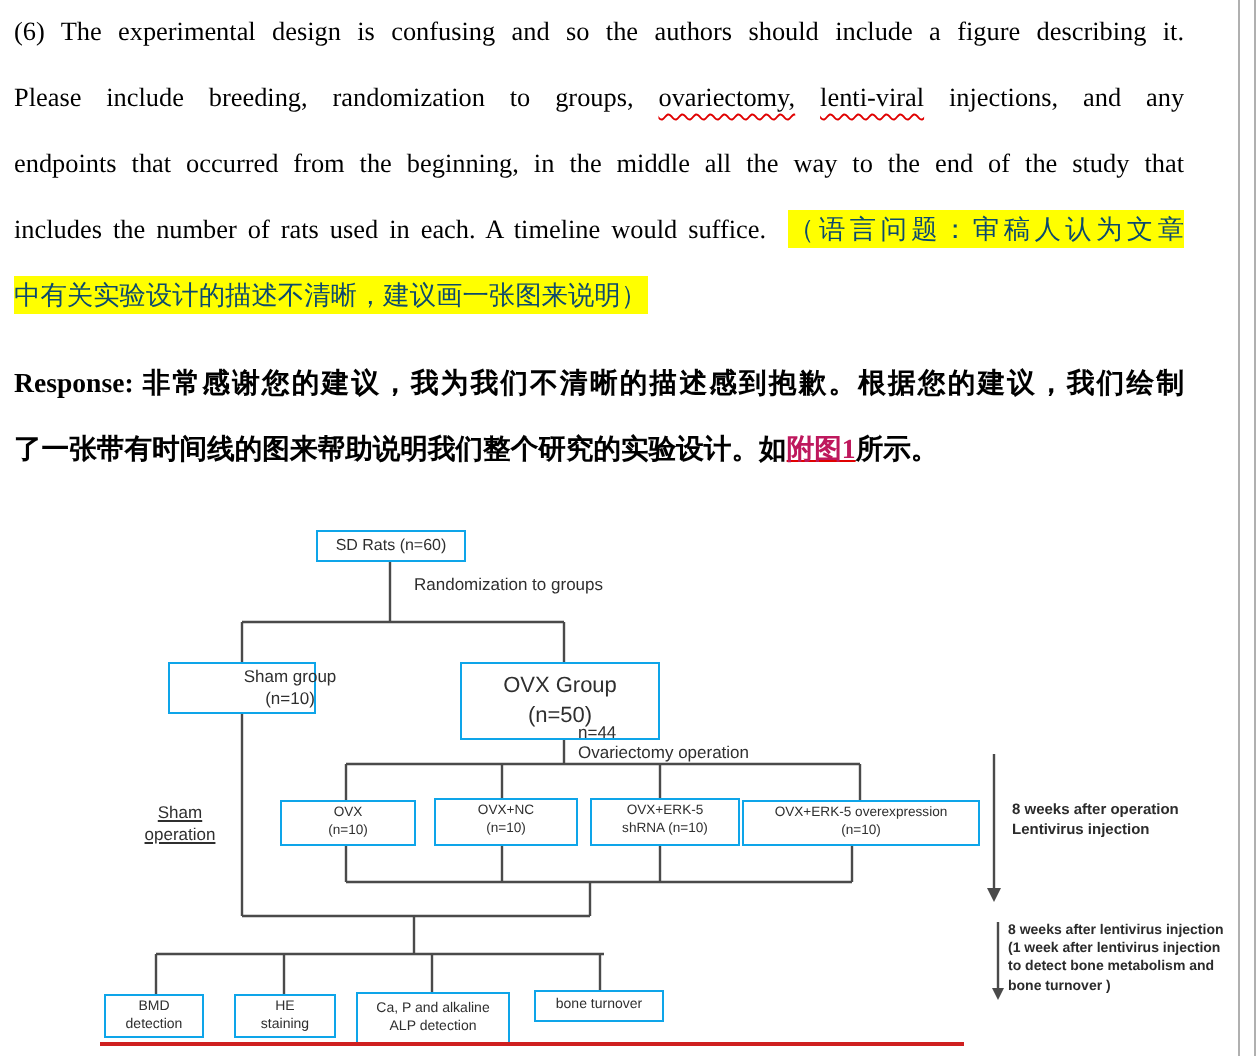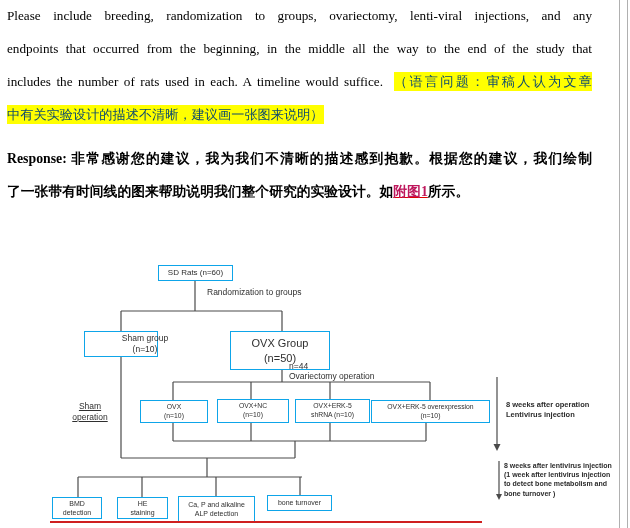--- a/index.html
+++ b/index.html
@@ -5,21 +5,21 @@
   html,body{margin:0;padding:0;}
   body{
     width:630px;height:528px;position:relative;overflow:hidden;background:#ffffff;
     font-family:"Liberation Serif","DejaVu Serif",serif;color:#000;
   }
   
   .doc{position:absolute;left:7px;top:-1px;width:585px;font-size:13.2px;}
   .line{height:33px;line-height:33px;overflow:hidden;}
   .jl{text-align:justify;text-align-last:justify;}
   .misspell{
-    text-decoration-style:wavy;text-decoration-color:#e00000;
+    text-decoration:underline;text-decoration-style:wavy;text-decoration-color:#e00000;
     text-decoration-thickness:1px;text-underline-offset:3px;
   }
   .hl{background:#ffff00;color:#0c4a6e;padding:2px 0;}
   .para2{font-weight:bold;}
   .para2 .line{font-size:13.8px;}
   .gap{height:11px;}
   .figlink{color:#be185d;text-decoration:underline;text-decoration-color:#e00000;cursor:pointer;}
   
   .flow{position:absolute;left:0;top:258px;width:630px;height:266px;
         font-family:"Liberation Sans","DejaVu Sans",sans-serif;color:#2f2f2f;}
@@ -31,20 +31,21 @@
   .flabel{position:absolute;white-space:nowrap;}
   .ann{position:absolute;font-weight:bold;color:#2b2b2b;white-space:nowrap;}
   
   .vborder{position:absolute;top:0;width:1px;height:528px;background:#b0b0b0;}
   .reddivider{position:absolute;left:50px;top:521px;width:432px;height:2px;background:#cf1f1f;}
 </style>
 </head>
 <body>
 
 <div class="doc">
+  <div class="line jl"><span>(6) The experimental design is confusing and so the authors should include a figure describing it.</span></div>
   <div class="line jl"><span>Please include breeding, randomization to groups,</span> <span class="misspell">ovariectomy,</span> <span class="misspell">lenti-viral</span> <span>injections, and any</span></div>
   <div class="line jl"><span>endpoints that occurred from the beginning, in the middle all the way to the end of the study that</span></div>
   <div class="line jl"><span>includes the number of rats used in each. A timeline would suffice.</span>&nbsp; <span class="hl">（语言问题：审稿人认为文章</span></div>
   <div class="line"><span class="hl">中有关实验设计的描述不清晰，建议画一张图来说明）</span></div>
 
   <div class="gap"></div>
 
   <div class="para2">
     <div class="line jl"><span>Response:</span>&nbsp;<span>非常感谢您的建议，我为我们不清晰的描述感到抱歉。根据您的建议，我们绘制</span></div>
     <div class="line"><span>了一张带有时间线的图来帮助说明我们整个研究的实验设计。如</span><span class="figlink">附图1</span><span>所示。</span></div>

